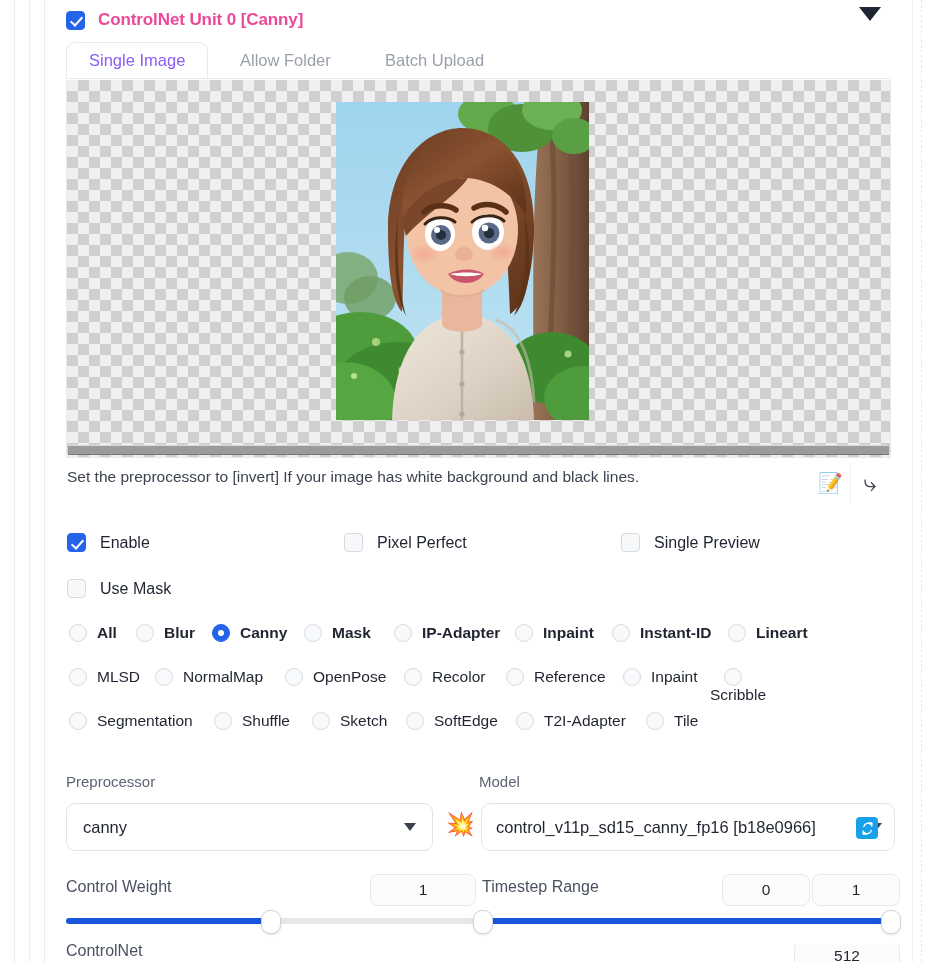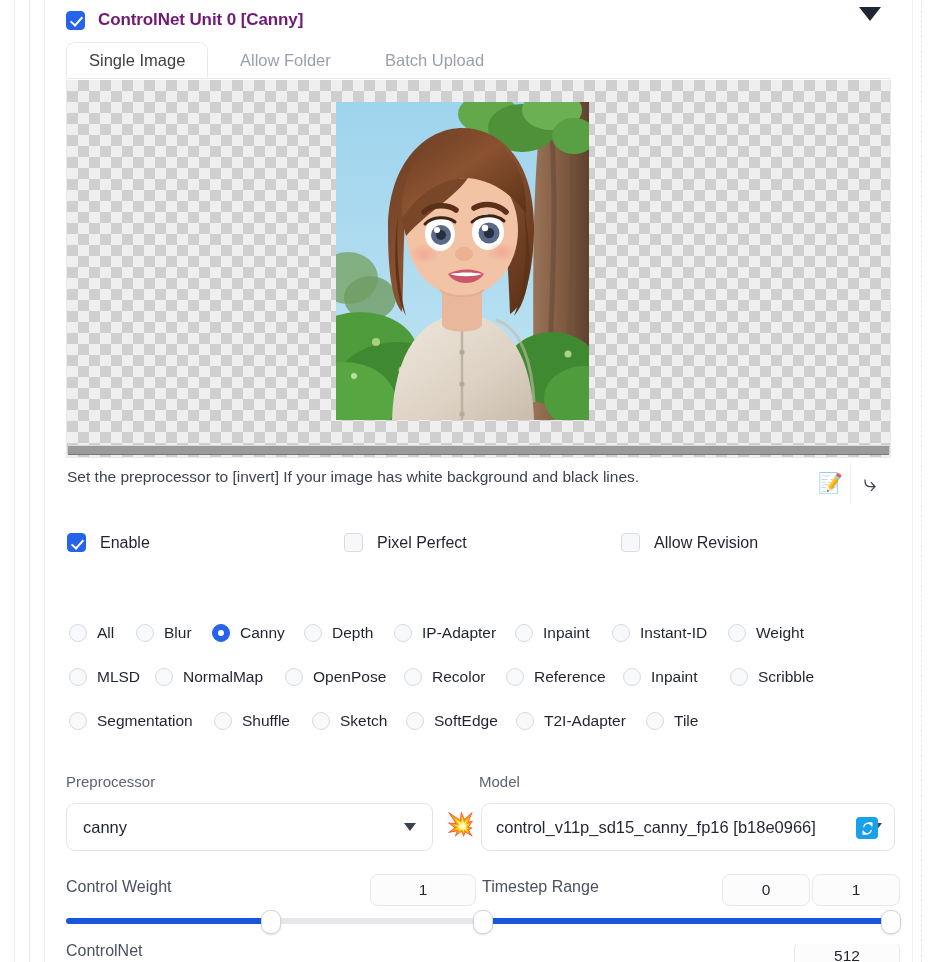--- a/index.html
+++ b/index.html
@@ -76,21 +76,21 @@
     width: 5px;
     height: 10px;
     border: solid #ffffff;
     border-width: 0 2.2px 2.2px 0;
     transform: rotate(42deg);
   }
   .acc-title {
     margin-left: 13px;
     font-size: 17px;
     font-weight: bold;
-    color: #701a75;
+    color: #ec4899;
     letter-spacing: -0.1px;
     white-space: nowrap;
   }
   .acc-caret {
     position: absolute;
     right: 22px;
     top: 7px;
     width: 0;
     height: 0;
     border-left: 11px solid transparent;
@@ -114,21 +114,21 @@
     height: 36px;
     line-height: 36px;
     font-size: 16.5px;
     color: #9aa0ab;
     padding: 0 22px;
     box-sizing: border-box;
     cursor: pointer;
     white-space: nowrap;
   }
   .tab.active {
-    color: #404040;
+    color: #8b5cf6;
     background: #ffffff;
     border: 1px solid #e7e9ee;
     border-bottom: 1px solid #ffffff;
     border-radius: 9px 9px 0 0;
     line-height: 34px;
   }
 
   
   .img-area {
     position: absolute;
@@ -519,57 +519,63 @@
       <div class="cbitem" style="left:1px;text-align:center;">
         <div class="chk on"></div>
         <span class="lbl">Enable</span>
       </div>
       <div class="cbitem" style="left:278px;">
         <div class="chk off"></div>
         <span class="lbl">Pixel Perfect</span>
       </div>
       <div class="cbitem" style="left:555px;">
         <div class="chk off"></div>
-        <span class="lbl">Allow Revision</span>
-      </div>
-    </div>
-
-
-    <div class="radrow" style="top:624px;">
+        <span class="lbl">Single Preview</span>
+      </div>
+    </div>
+
+    <div class="cbrow" style="top:579px;">
+      <div class="cbitem" style="left:1px;">
+        <div class="chk off"></div>
+        <span class="lbl">Use Mask</span>
+      </div>
+    </div>
+
+    <div class="radrow" style="top:624px;font-weight:bold;">
       <div class="raditem" style="left:3px;">
         <div class="rad off"></div>
         <span class="lbl">All</span>
       </div>
       <div class="raditem" style="left:70px;">
         <div class="rad off"></div>
         <span class="lbl">Blur</span>
       </div>
       <div class="raditem" style="left:146px;">
         <div class="rad on"></div>
         <span class="lbl">Canny</span>
       </div>
       <div class="raditem" style="left:238px;">
         <div class="rad off"></div>
-        <span class="lbl">Depth</span>
+        <span class="lbl">Mask</span>
       </div>
       <div class="raditem" style="left:328px;">
         <div class="rad off"></div>
         <span class="lbl">IP-Adapter</span>
       </div>
       <div class="raditem" style="left:449px;">
         <div class="rad off"></div>
         <span class="lbl">Inpaint</span>
       </div>
       <div class="raditem" style="left:546px;">
         <div class="rad off"></div>
         <span class="lbl">Instant-ID</span>
       </div>
       <div class="raditem" style="left:662px;">
         <div class="rad off"></div>
-        <span class="lbl">Weight</span>
+        <span class="lbl">Lineart</span>
       </div>
     </div>
 
     <div class="radrow" style="top:668px;">
       <div class="raditem" style="left:3px;">
         <div class="rad off"></div>
         <span class="lbl">MLSD</span>
       </div>
       <div class="raditem" style="left:89px;">
         <div class="rad off"></div>
@@ -584,21 +590,21 @@
         <span class="lbl">Recolor</span>
       </div>
       <div class="raditem" style="left:440px;">
         <div class="rad off"></div>
         <span class="lbl">Reference</span>
       </div>
       <div class="raditem" style="left:557px;">
         <div class="rad off"></div>
         <span class="lbl">Inpaint</span>
       </div>
-      <div class="raditem" style="left:664px;">
+      <div class="raditem" style="left:634px;flex-direction:column;">
         <div class="rad off"></div>
         <span class="lbl">Scribble</span>
       </div>
     </div>
 
     <div class="radrow" style="top:712px;">
       <div class="raditem" style="left:3px;">
         <div class="rad off"></div>
         <span class="lbl">Segmentation</span>
       </div>

